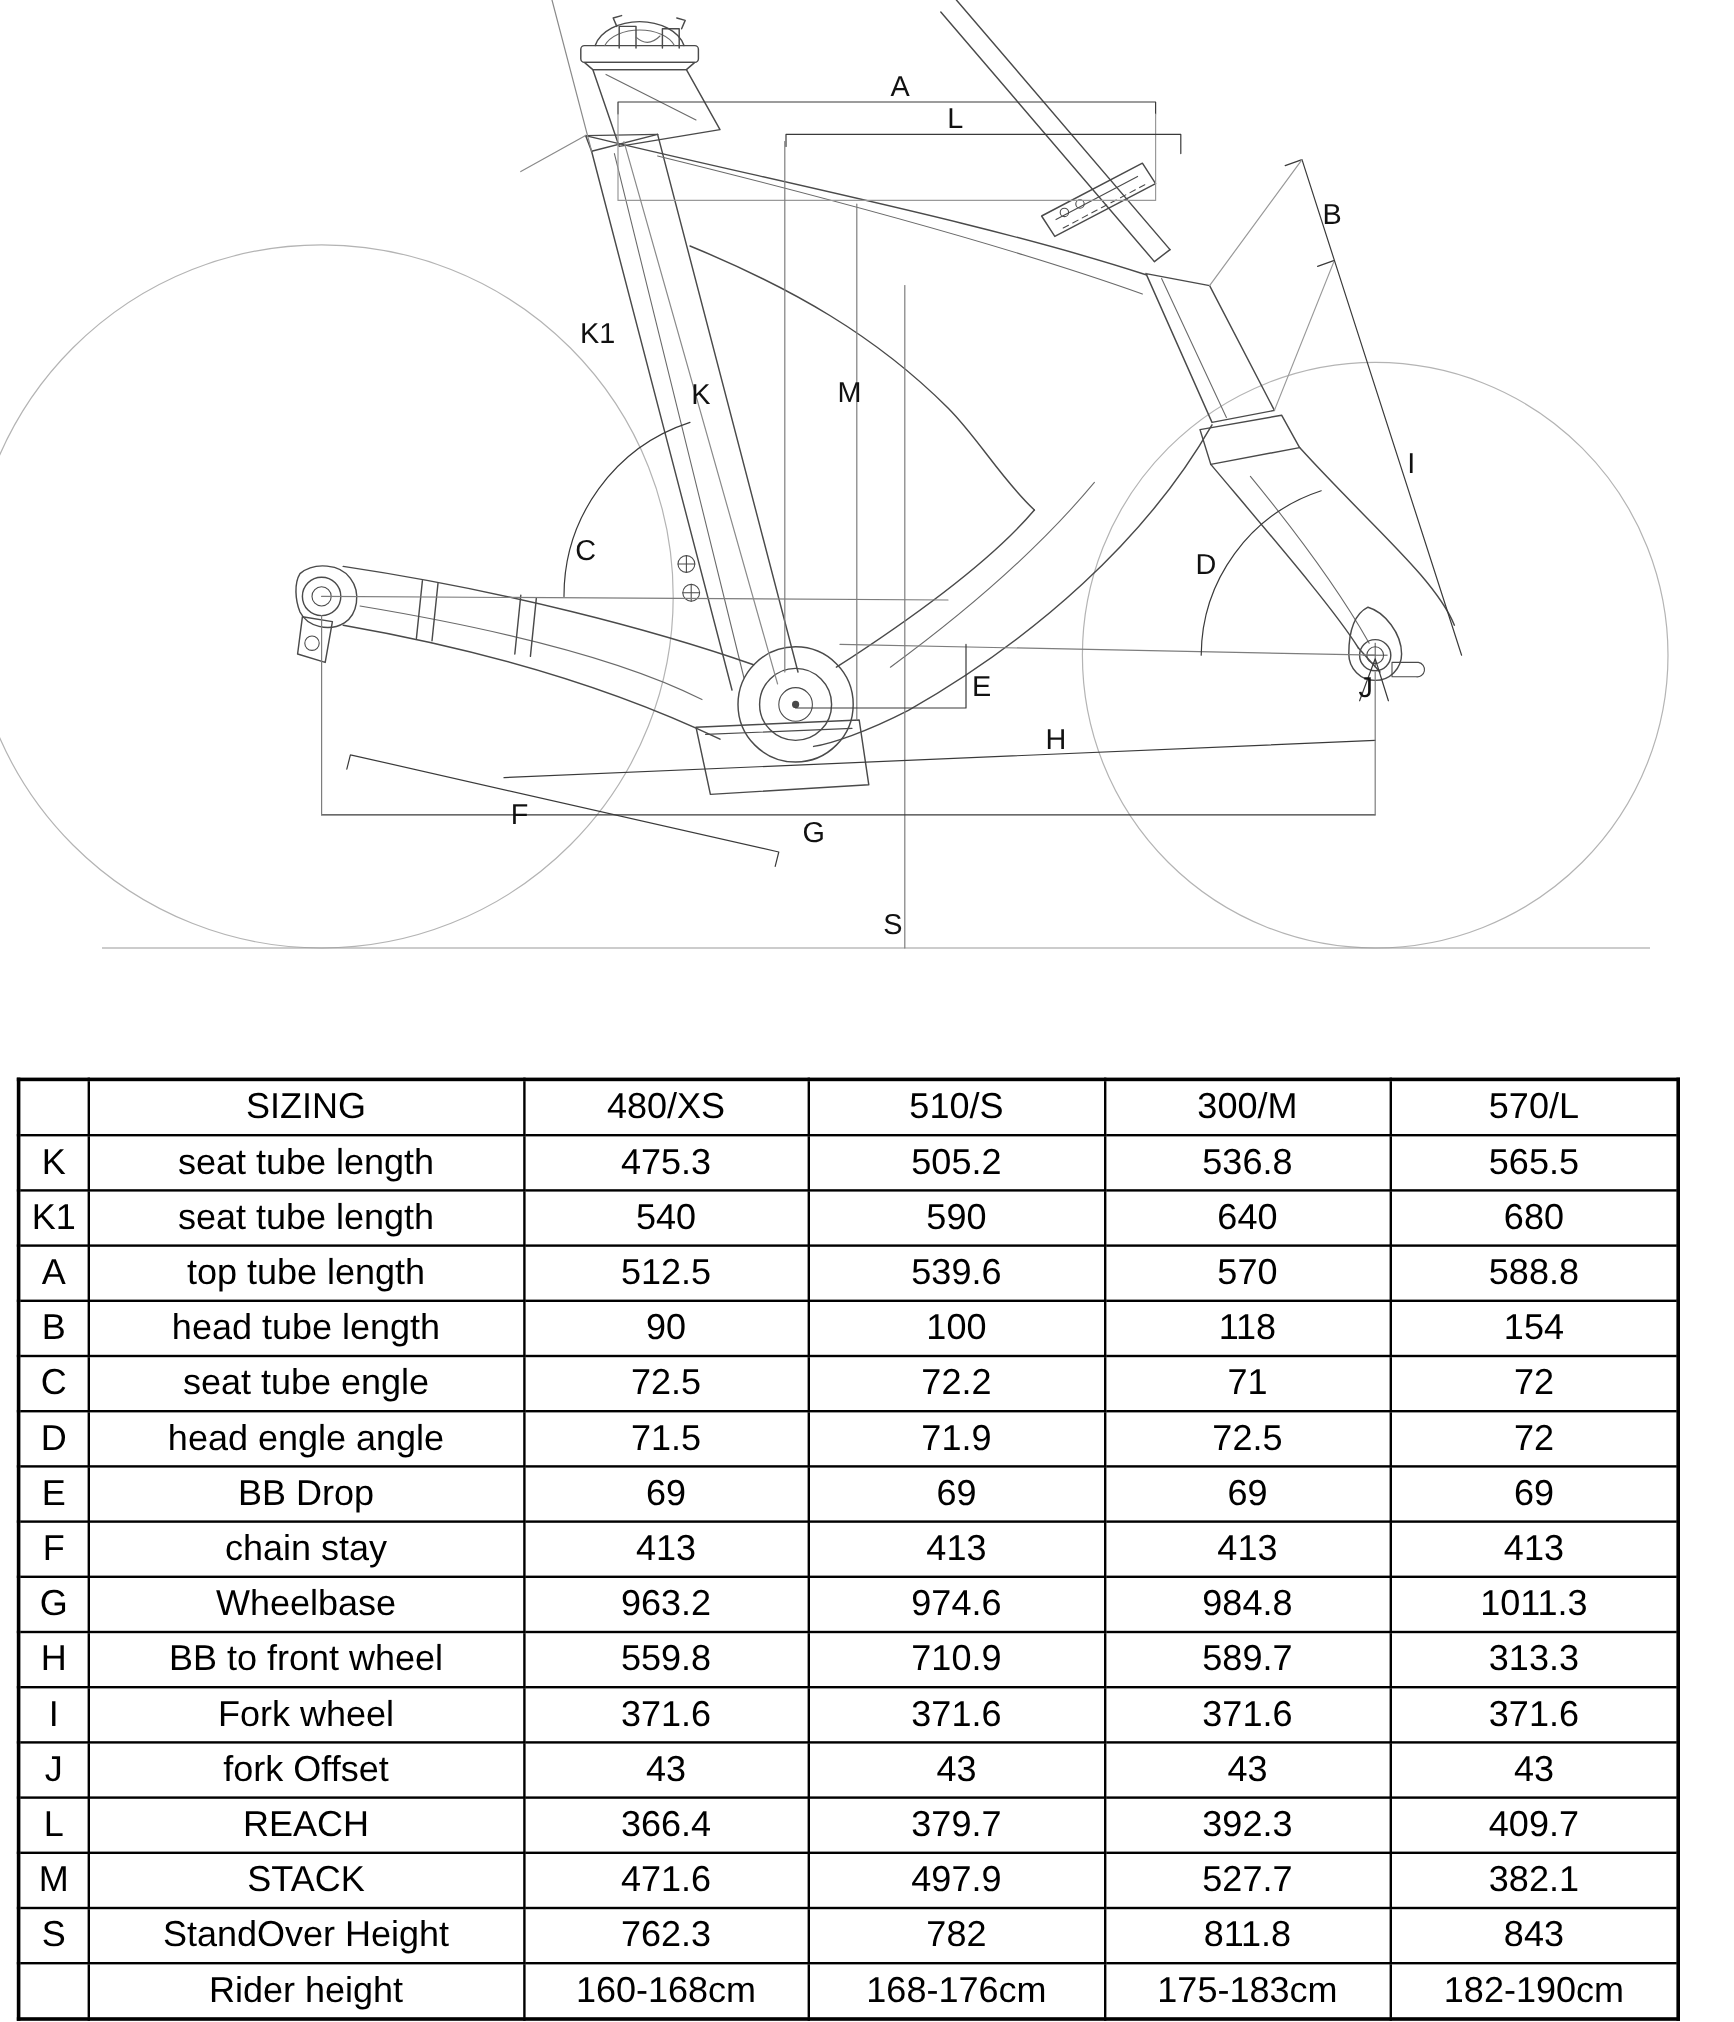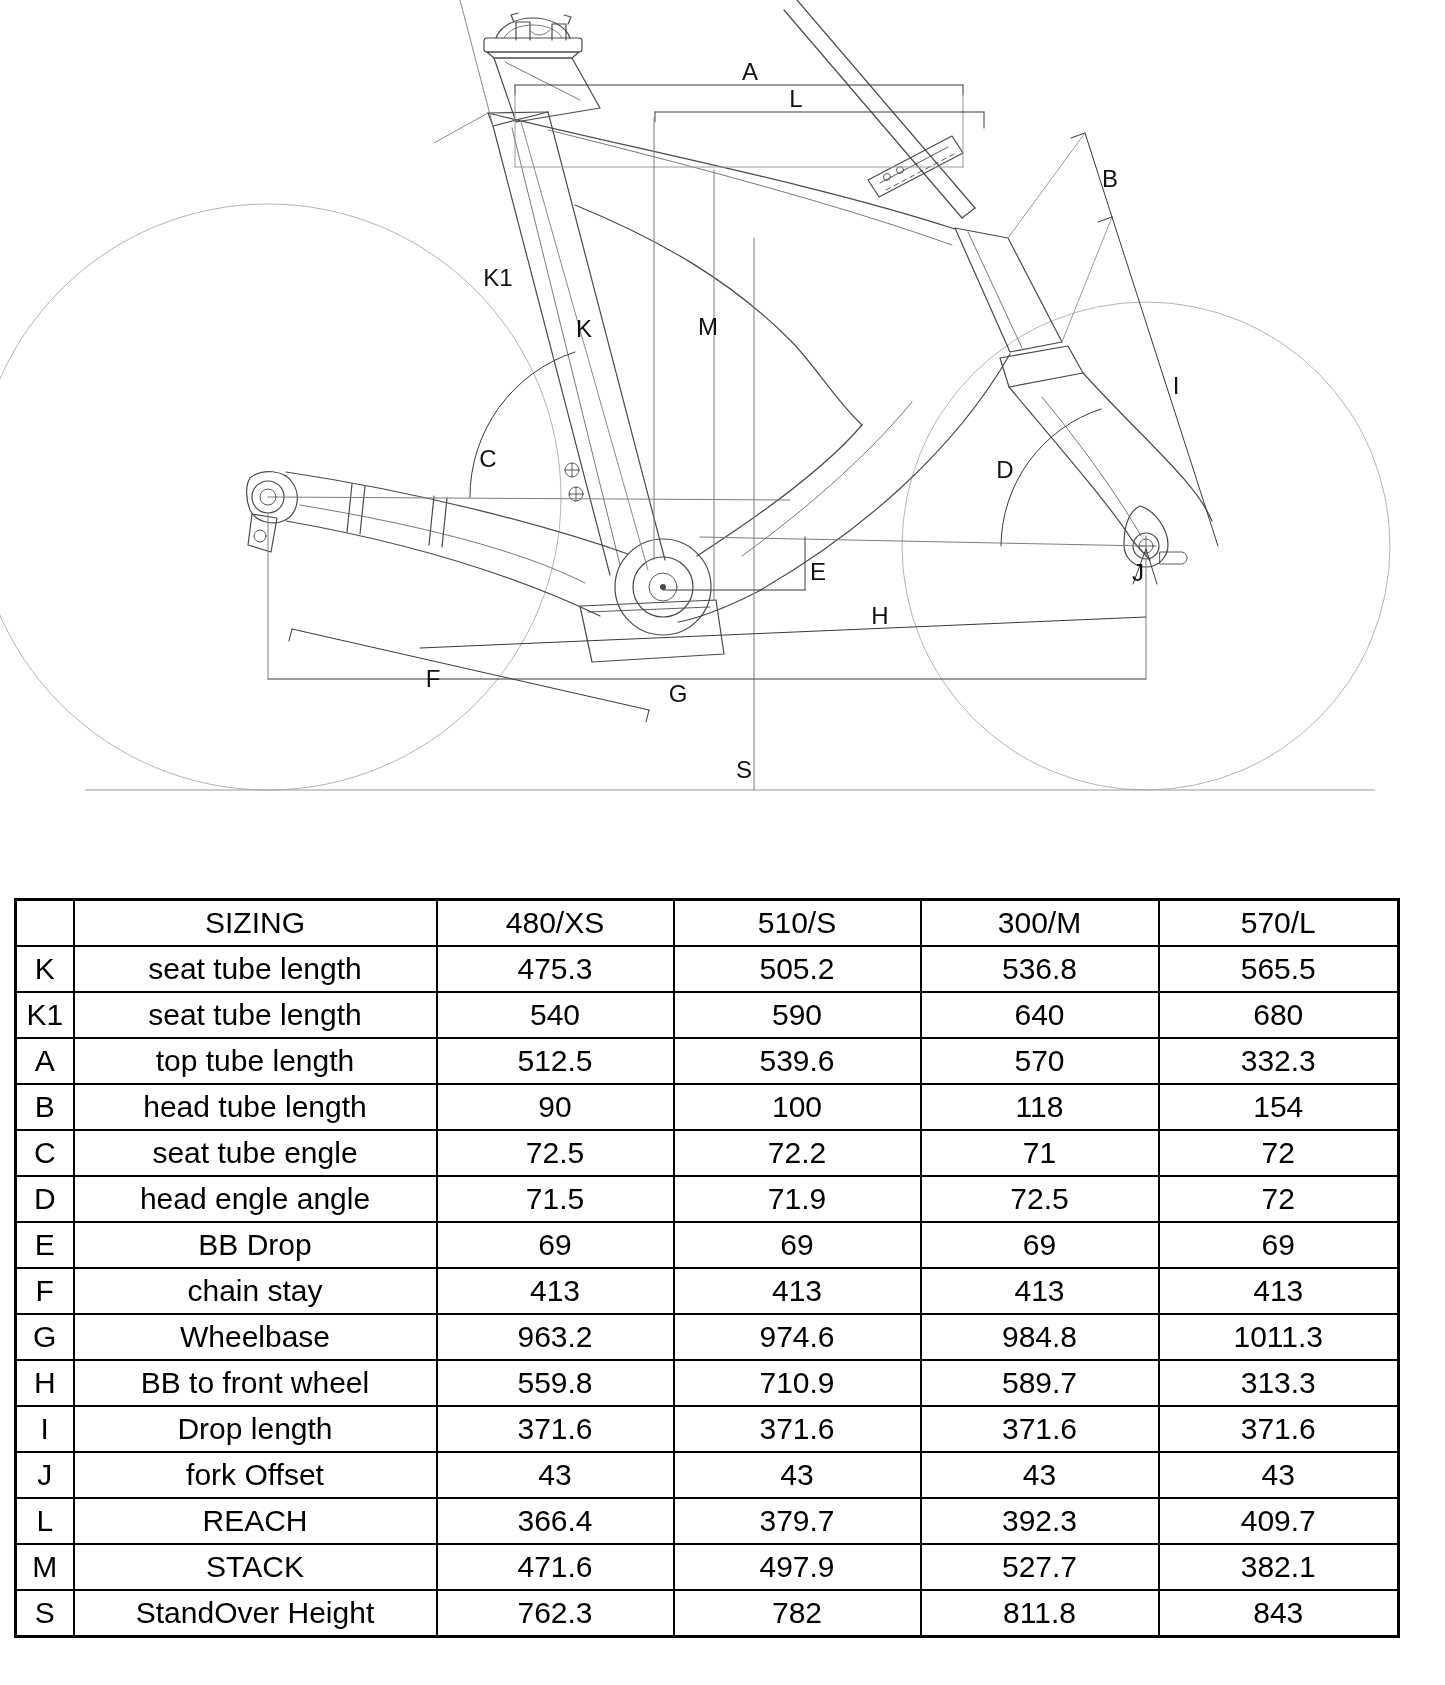--- a/index.html
+++ b/index.html
@@ -232,21 +232,21 @@
         <td>590</td>
         <td>640</td>
         <td>680</td>
       </tr>
       <tr>
         <td>A</td>
         <td>top tube length</td>
         <td>512.5</td>
         <td>539.6</td>
         <td>570</td>
-        <td>332.3</td>
+        <td>588.8</td>
       </tr>
       <tr>
         <td>B</td>
         <td>head tube length</td>
         <td>90</td>
         <td>100</td>
         <td>118</td>
         <td>154</td>
       </tr>
       <tr>
@@ -292,21 +292,21 @@
       <tr>
         <td>H</td>
         <td>BB to front wheel</td>
         <td>559.8</td>
         <td>710.9</td>
         <td>589.7</td>
         <td>313.3</td>
       </tr>
       <tr>
         <td>I</td>
-        <td>Drop length</td>
+        <td>Fork wheel</td>
         <td>371.6</td>
         <td>371.6</td>
         <td>371.6</td>
         <td>371.6</td>
       </tr>
       <tr>
         <td>J</td>
         <td>fork Offset</td>
         <td>43</td>
         <td>43</td>
@@ -330,15 +330,23 @@
         <td>382.1</td>
       </tr>
       <tr>
         <td>S</td>
         <td>StandOver Height</td>
         <td>762.3</td>
         <td>782</td>
         <td>811.8</td>
         <td>843</td>
       </tr>
+      <tr>
+        <td></td>
+        <td>Rider height</td>
+        <td>160-168cm</td>
+        <td>168-176cm</td>
+        <td>175-183cm</td>
+        <td>182-190cm</td>
+      </tr>
     </tbody>
   </table>
 </div>
 
 </body></html>

